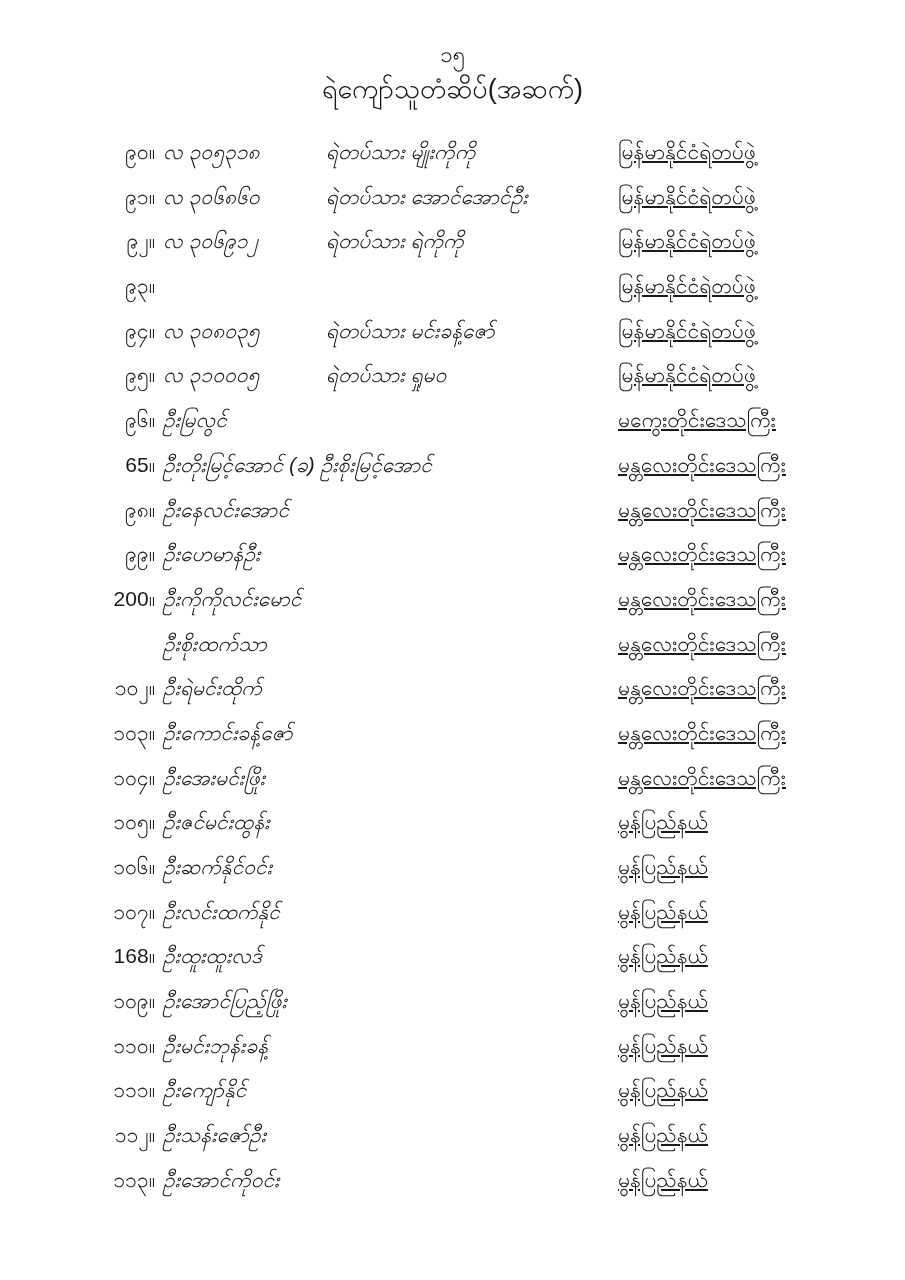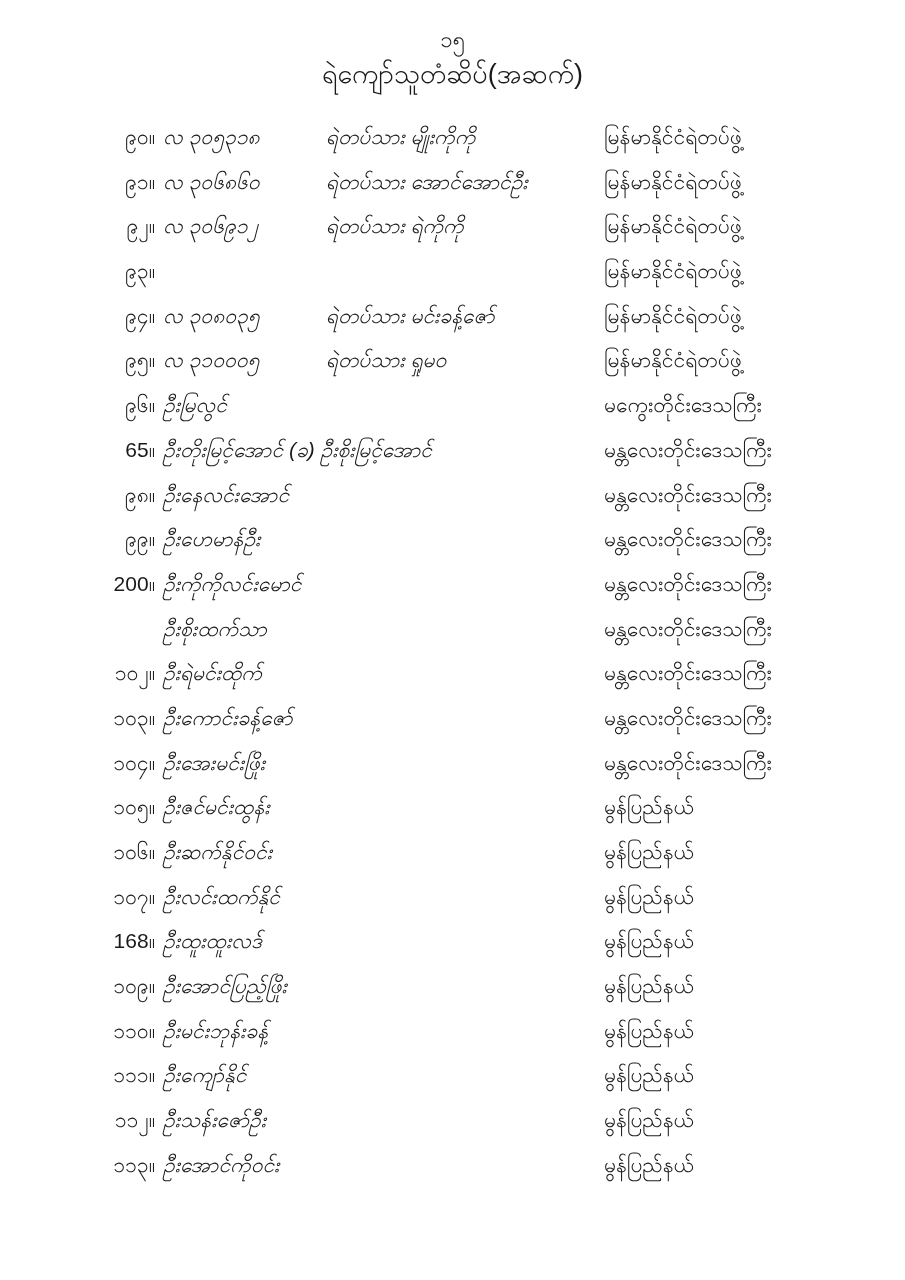--- a/index.html
+++ b/index.html
@@ -11,21 +11,21 @@
     position: relative;
     width: 905px;
     height: 1280px;
     margin: 0 auto;
     background: #ffffff;
     color: #1a1a1a;
     font-family: "Liberation Sans", sans-serif;
     overflow: hidden;
   }
   .header {
-    padding-top: 25px;
+    padding-top: 40px;
     text-align: center;
   }
   .page-number {
     font-size: 22px;
     line-height: 30px;
   }
   .page-title {
     font-size: 27px;
     line-height: 38px;
   }
@@ -53,21 +53,22 @@
     position: absolute;
     left: 163px;
     font-style: italic;
   }
   .service {
     display: inline-block;
     width: 157px;
   }
   .region {
     position: absolute;
-    left: 604px;
+    left: 618px;
+    text-decoration: underline;
   }
 </style>
 </head>
 <body>
 
 <div class="page">
   <div class="header">
     <div class="page-number">၁၅</div>
     <div class="page-title">ရဲကျော်သူတံဆိပ်(အဆက်)</div>
   </div>

